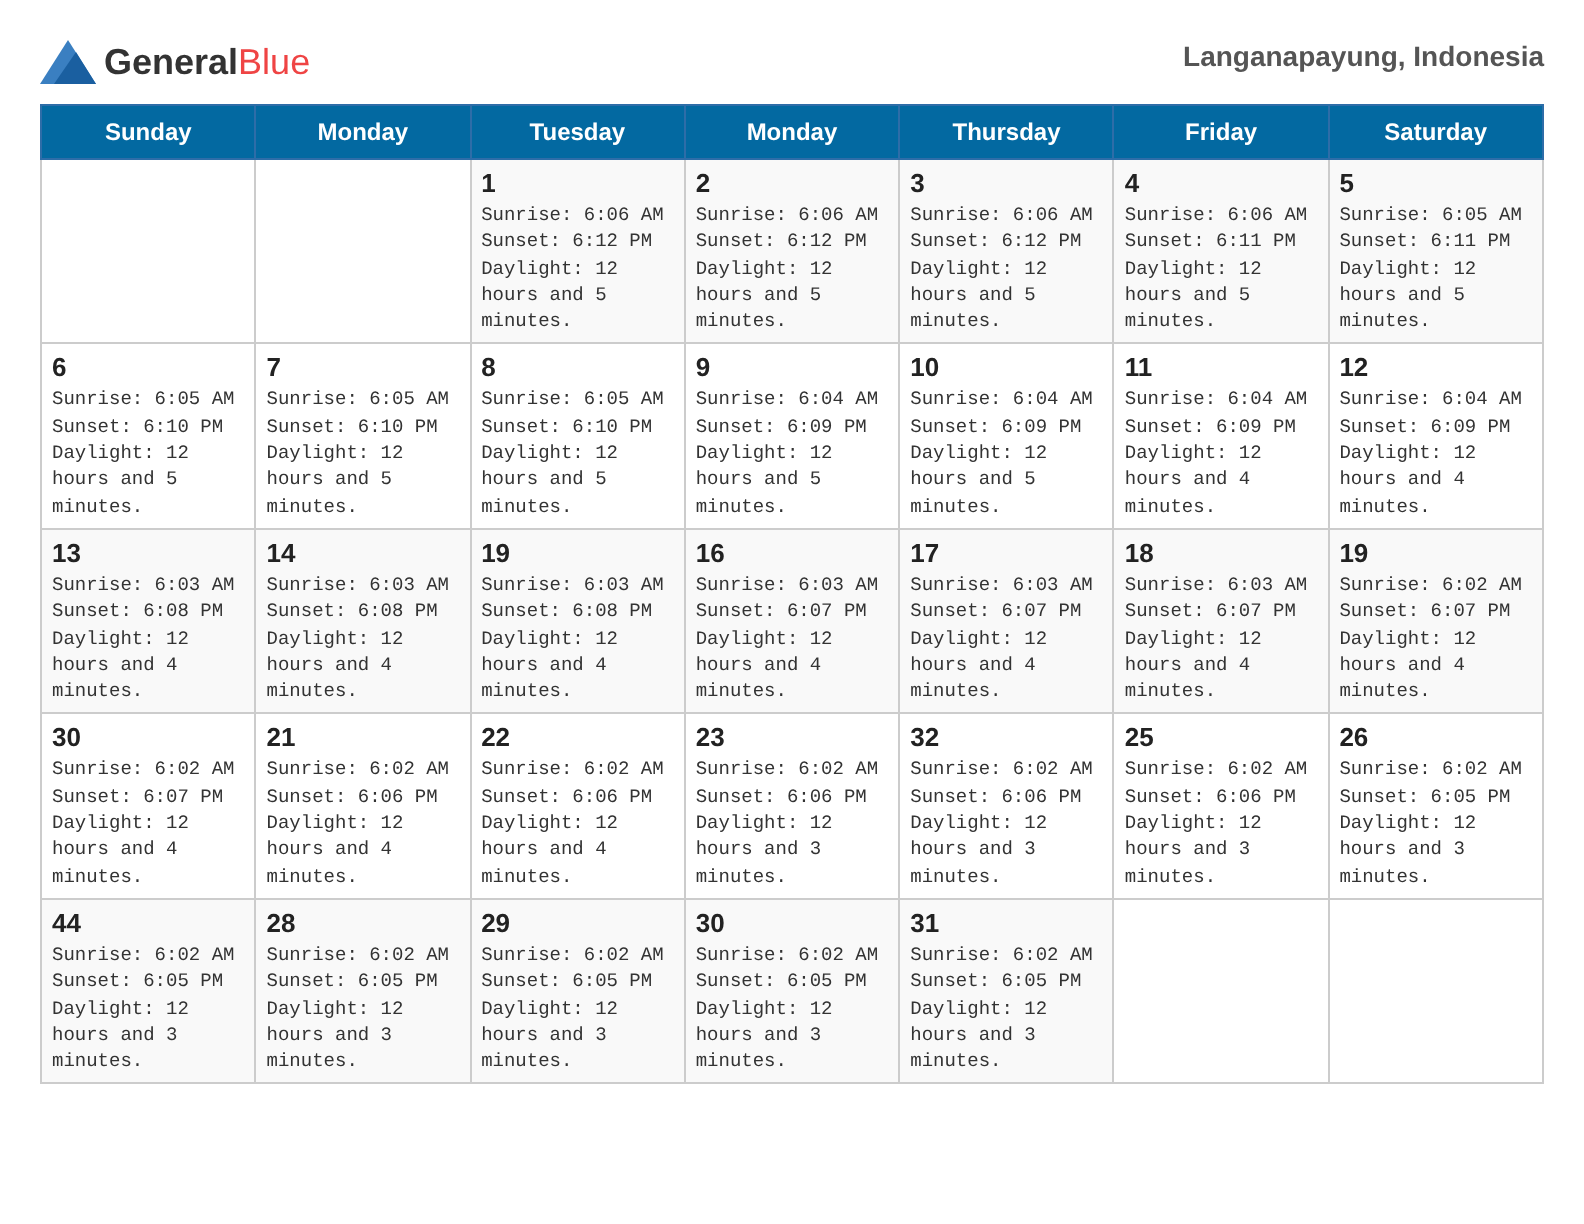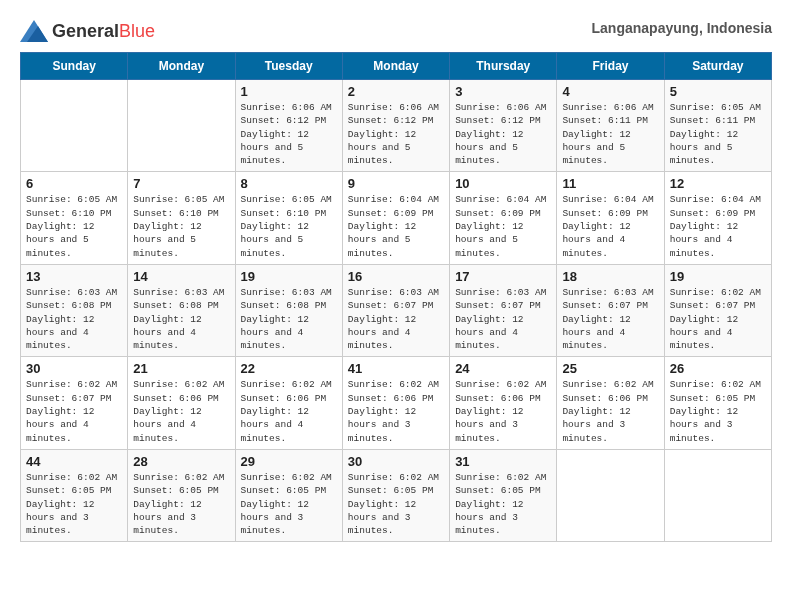--- a/index.html
+++ b/index.html
@@ -246,27 +246,27 @@
 Sunset: 6:06 PM
 Daylight: 12 hours and 4 minutes.</div>
         </td>
         <td>
           <span class="day-number">22</span>
           <div class="day-info">Sunrise: 6:02 AM
 Sunset: 6:06 PM
 Daylight: 12 hours and 4 minutes.</div>
         </td>
         <td>
-          <span class="day-number">41</span>
-          <div class="day-info">Sunrise: 6:02 AM
-Sunset: 6:06 PM
-Daylight: 12 hours and 3 minutes.</div>
-        </td>
-        <td>
-          <span class="day-number">24</span>
+          <span class="day-number">23</span>
+          <div class="day-info">Sunrise: 6:02 AM
+Sunset: 6:06 PM
+Daylight: 12 hours and 3 minutes.</div>
+        </td>
+        <td>
+          <span class="day-number">32</span>
           <div class="day-info">Sunrise: 6:02 AM
 Sunset: 6:06 PM
 Daylight: 12 hours and 3 minutes.</div>
         </td>
         <td>
           <span class="day-number">25</span>
           <div class="day-info">Sunrise: 6:02 AM
 Sunset: 6:06 PM
 Daylight: 12 hours and 3 minutes.</div>
         </td>

